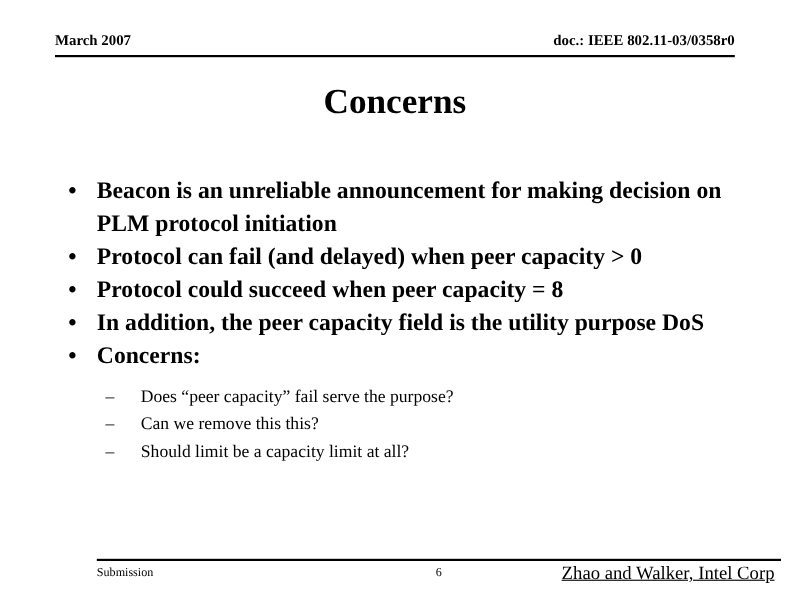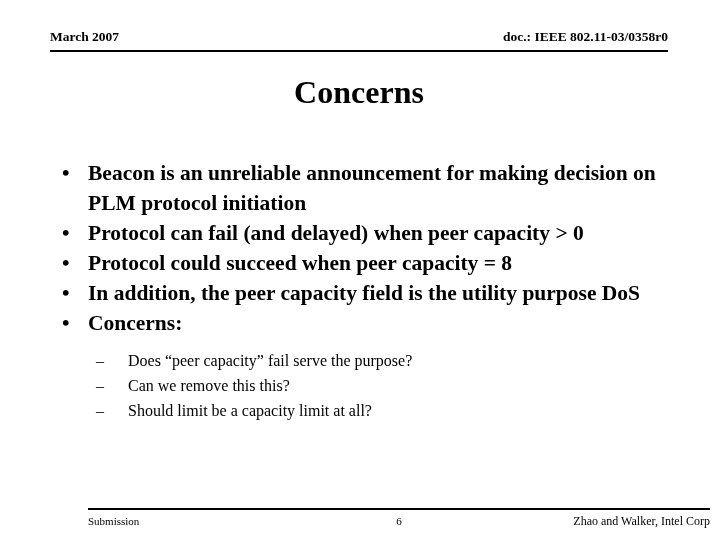--- a/index.html
+++ b/index.html
@@ -130,24 +130,25 @@
   }
   .footer-center {
     flex: 0 0 34%;
     font-size: 11px;
     line-height: 20px;
     text-align: center;
     white-space: nowrap;
   }
   .footer-right {
     flex: 0 0 33%;
-    font-size: 12px;
+    font-size: 17px;
     line-height: 20px;
-    text-align: right;
-    white-space: nowrap;
+    text-align: center;
+    white-space: nowrap;
+    text-decoration: underline;
   }
 </style>
 </head>
 <body>
 
 <div class="slide">
 
   <div class="header">
     <div class="header-left">March 2007</div>
     <div class="header-right">doc.: IEEE 802.11-03/0358r0</div>

